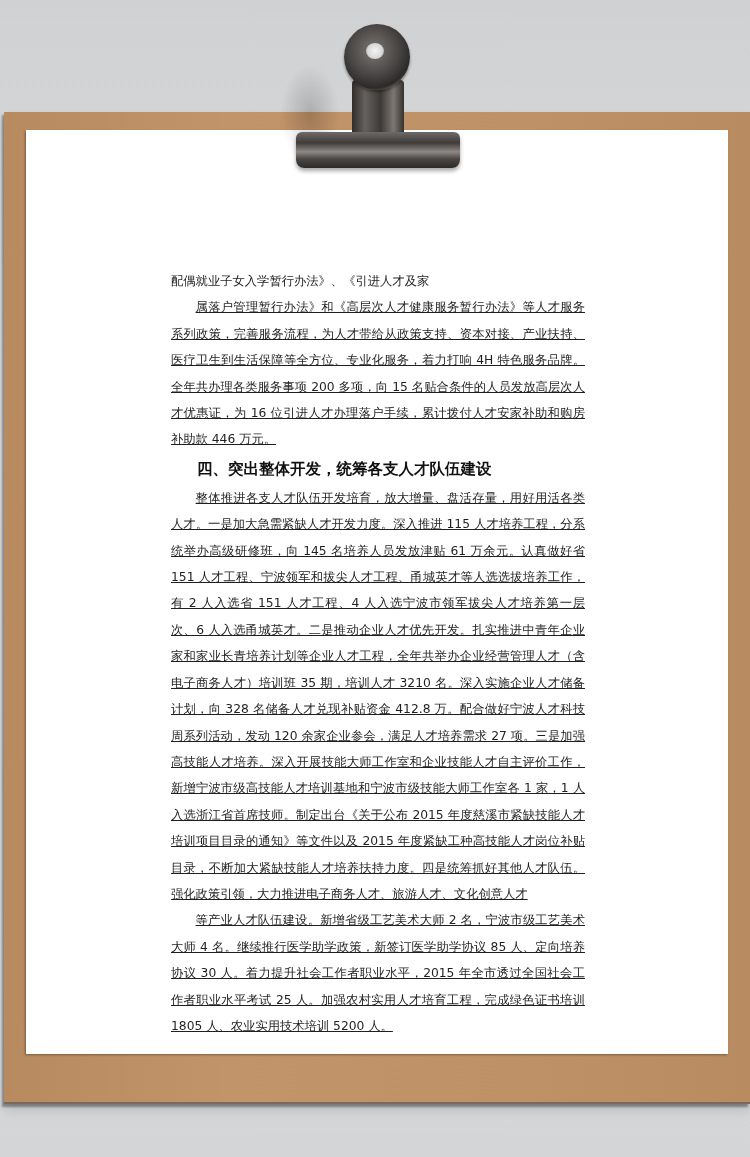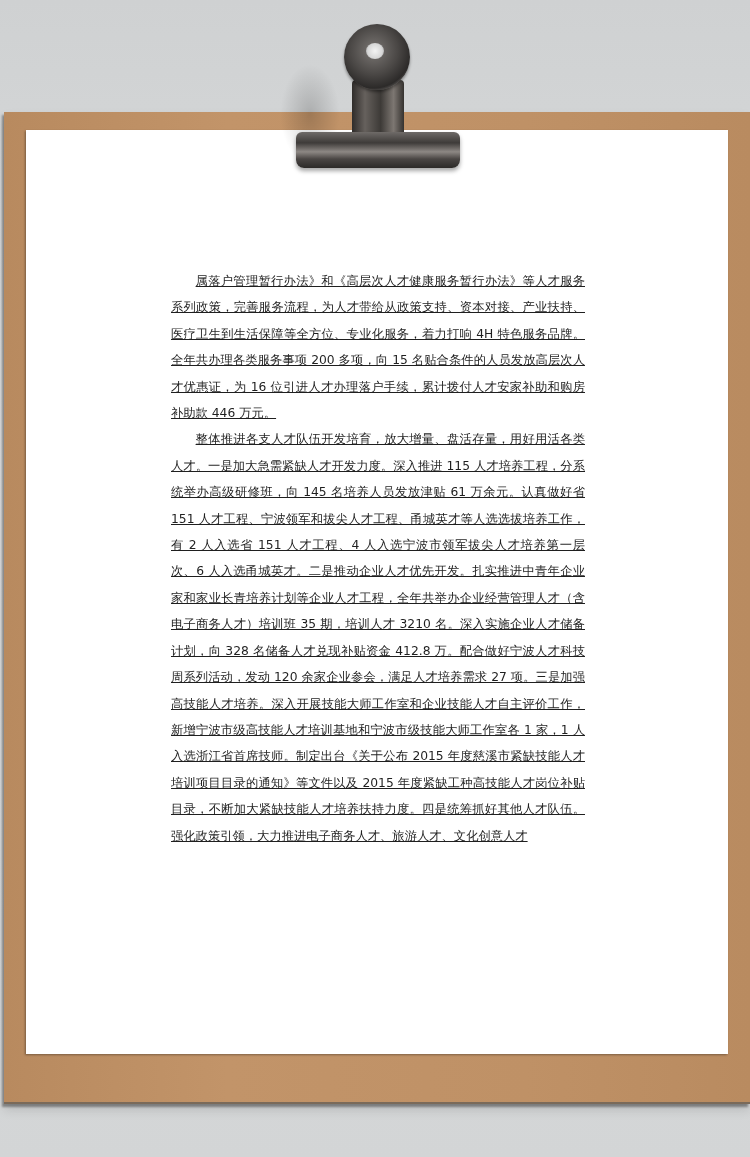--- a/index.html
+++ b/index.html
@@ -65,15 +65,18 @@
 <div class="clip">
   <div class="clip-shadow"></div>
   <div class="neck"></div>
   <div class="ring">
     <div class="ring-hole"></div>
   </div>
   <div class="jaw"></div>
 </div>
 
 <div class="doc">
+  <p>配偶就业子女入学暂行办法》、《引进人才及家</p>
   <p class="indent">属落户管理暂行办法》和《高层次人才健康服务暂行办法》等人才服务系列政策，完善服务流程，为人才带给从政策支持、资本对接、产业扶持、医疗卫生到生活保障等全方位、专业化服务，着力打响 4H 特色服务品牌。全年共办理各类服务事项 200 多项，向 15 名贴合条件的人员发放高层次人才优惠证，为 16 位引进人才办理落户手续，累计拨付人才安家补助和购房补助款 446 万元。</p>
+  <p class="heading">四、突出整体开发，统筹各支人才队伍建设</p>
   <p class="indent">整体推进各支人才队伍开发培育，放大增量、盘活存量，用好用活各类人才。一是加大急需紧缺人才开发力度。深入推进 115 人才培养工程，分系统举办高级研修班，向 145 名培养人员发放津贴 61 万余元。认真做好省 151 人才工程、宁波领军和拔尖人才工程、甬城英才等人选选拔培养工作，有 2 人入选省 151 人才工程、4 人入选宁波市领军拔尖人才培养第一层次、6 人入选甬城英才。二是推动企业人才优先开发。扎实推进中青年企业家和家业长青培养计划等企业人才工程，全年共举办企业经营管理人才（含电子商务人才）培训班 35 期，培训人才 3210 名。深入实施企业人才储备计划，向 328 名储备人才兑现补贴资金 412.8 万。配合做好宁波人才科技周系列活动，发动 120 余家企业参会，满足人才培养需求 27 项。三是加强高技能人才培养。深入开展技能大师工作室和企业技能人才自主评价工作，新增宁波市级高技能人才培训基地和宁波市级技能大师工作室各 1 家，1 人入选浙江省首席技师。制定出台《关于公布 2015 年度慈溪市紧缺技能人才培训项目目录的通知》等文件以及 2015 年度紧缺工种高技能人才岗位补贴目录，不断加大紧缺技能人才培养扶持力度。四是统筹抓好其他人才队伍。强化政策引领，大力推进电子商务人才、旅游人才、文化创意人才</p>
+  <p class="indent">等产业人才队伍建设。新增省级工艺美术大师 2 名，宁波市级工艺美术大师 4 名。继续推行医学助学政策，新签订医学助学协议 85 人、定向培养协议 30 人。着力提升社会工作者职业水平，2015 年全市透过全国社会工作者职业水平考试 25 人。加强农村实用人才培育工程，完成绿色证书培训 1805 人、农业实用技术培训 5200 人。</p>
 </div>
 
 </body></html>

